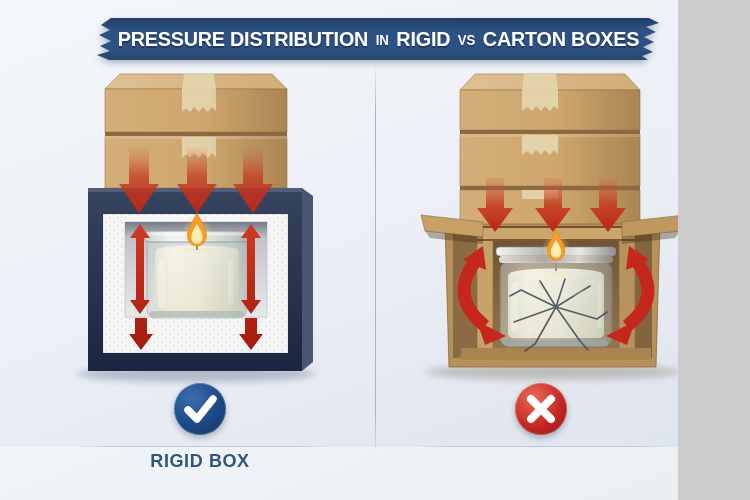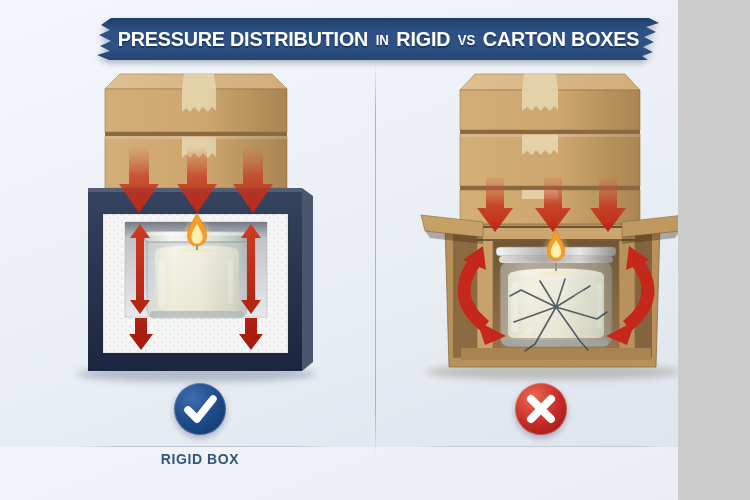--- a/index.html
+++ b/index.html
@@ -31,21 +31,21 @@
   .footer-strip{position:absolute;left:0;top:447px;width:750px;height:53px;background:rgba(255,255,255,.4)}
   .panel{position:absolute;top:0;width:375px;height:500px}
   .panel-left{left:0}.panel-right{left:375px}
   .illus{position:absolute;left:0;top:60px;width:375px;height:330px}
   .badge{position:absolute;top:380px;width:58px;height:58px;filter:drop-shadow(0 3px 3px rgba(50,70,100,.35))}
   .badge-left{left:171px}.badge-right{left:137px}
   .h-divider{position:absolute;top:446px;height:1px;width:254px;
     background:linear-gradient(90deg,rgba(191,200,212,0),var(--divider-grey) 15%,var(--divider-grey) 85%,rgba(191,200,212,0))}
   .hd-left{left:78px}.hd-right{left:40px}
   .panel-label{position:absolute;top:451px;width:290px;text-align:center;
-    color:var(--label-text);font-weight:bold;font-size:14px;letter-spacing:.6px}
+    color:var(--label-text);font-weight:bold;font-size:18px;letter-spacing:.6px}
   .pl-left{left:55px}.pl-right{left:27px}
 </style>
 </head>
 <body>
 
 <div class="stage">
 
   <div class="banner-wrap">
     <div class="banner">
       <div class="banner-row">

